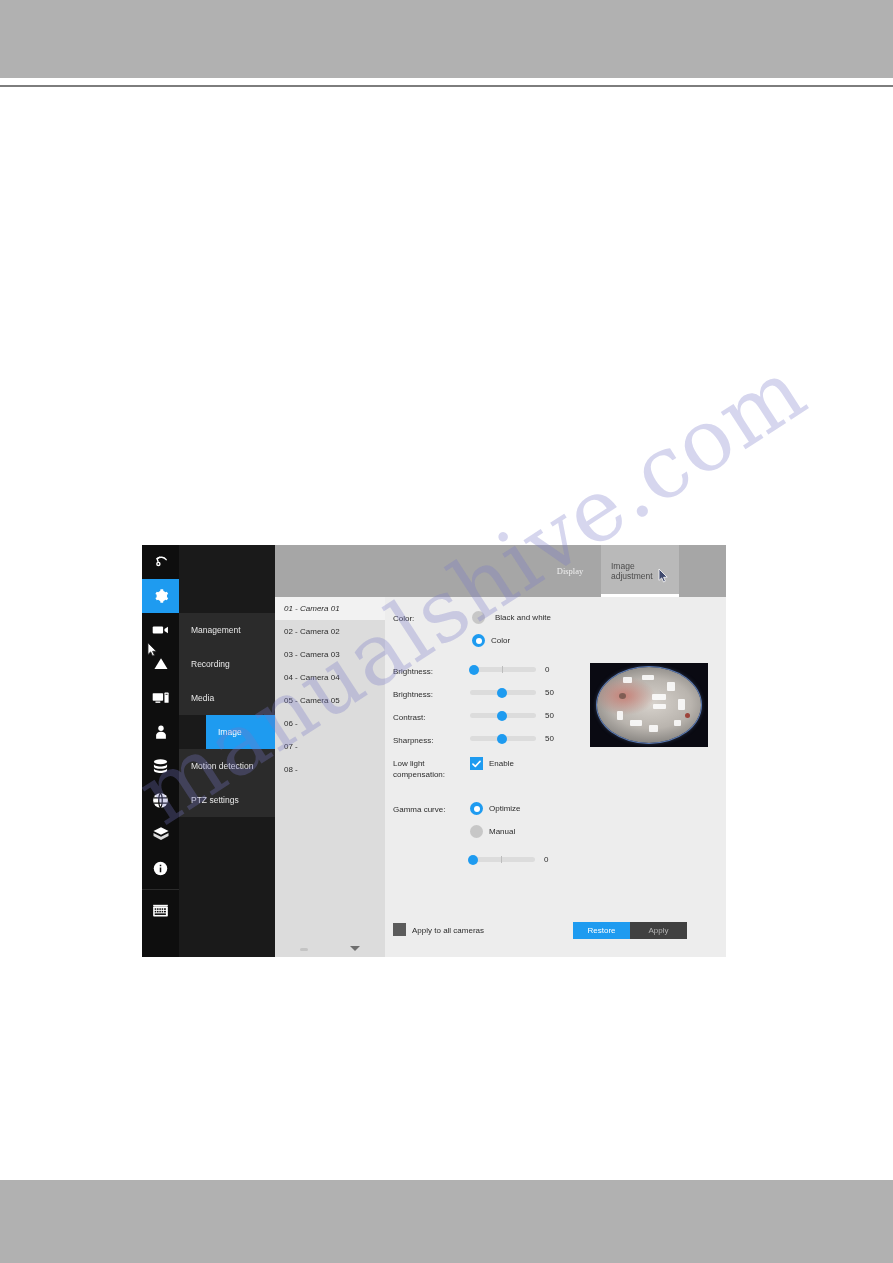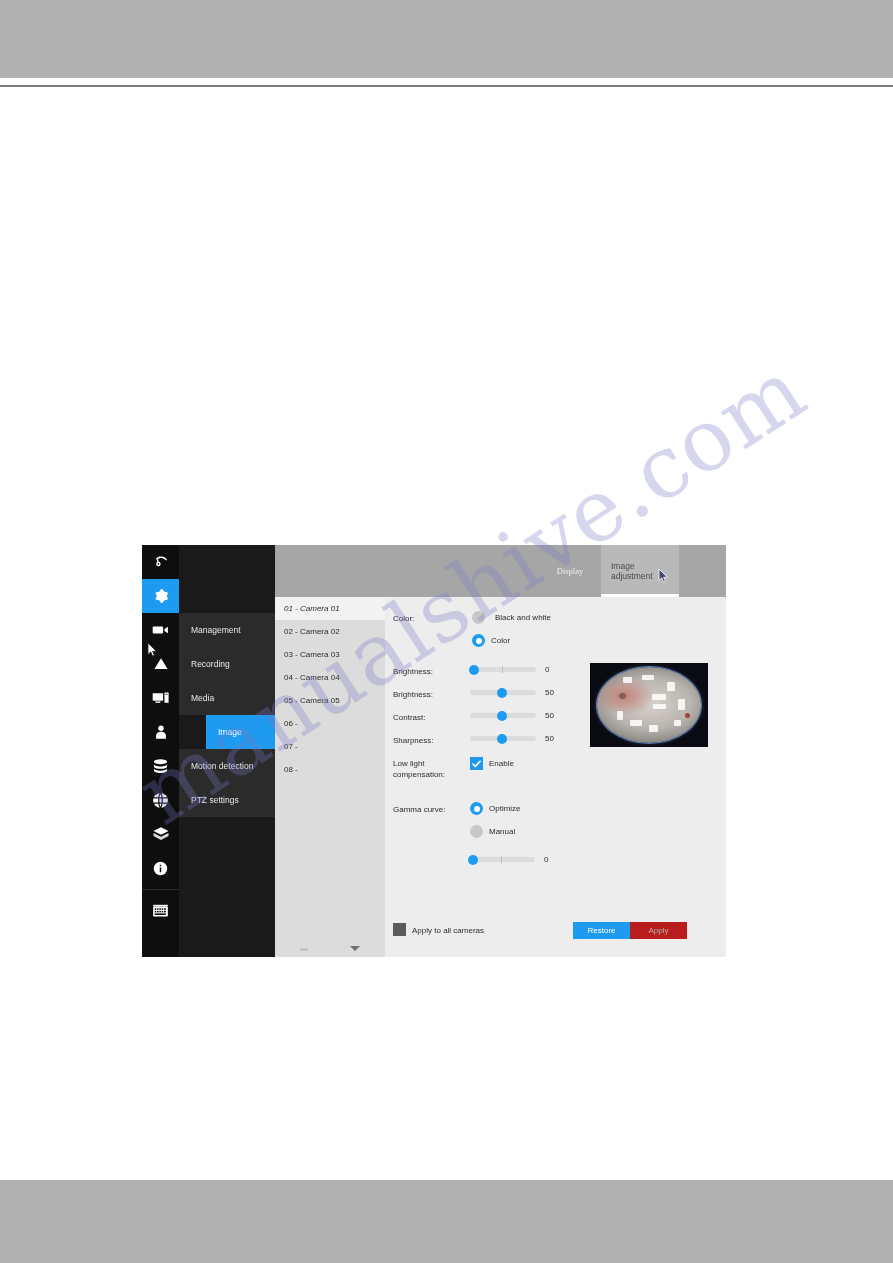--- a/index.html
+++ b/index.html
@@ -202,21 +202,21 @@
   .gl { position: absolute; background: rgba(255,255,255,0.85); border-radius: 1px; }
   .sp { position: absolute; background: rgba(90,70,62,0.65); border-radius: 50%; }
 
   
   .panel-footer { position: absolute; left: 0; top: 325px; width: 341px; height: 35px; }
   .btn {
     position: absolute; top: 0; height: 17px; line-height: 17px;
     text-align: center; font-size: 8px;
   }
   .btn-restore { left: 180px; width: 57px; background: #1e9bf0; color: #ffffff; margin-left: 8px; }
-  .btn-apply { left: 245px; width: 57px; background: #b91c1c; color: #b3b3b3; }
+  .btn-apply { left: 245px; width: 57px; background: #404040; color: #b3b3b3; }
 </style>
 </head>
 <body>
 
 <div class="page-top-band"></div>
 <div class="page-top-rule"></div>
 <div class="page-bottom-band"></div>
 
 <div class="watermark">manualshive.com</div>
 

